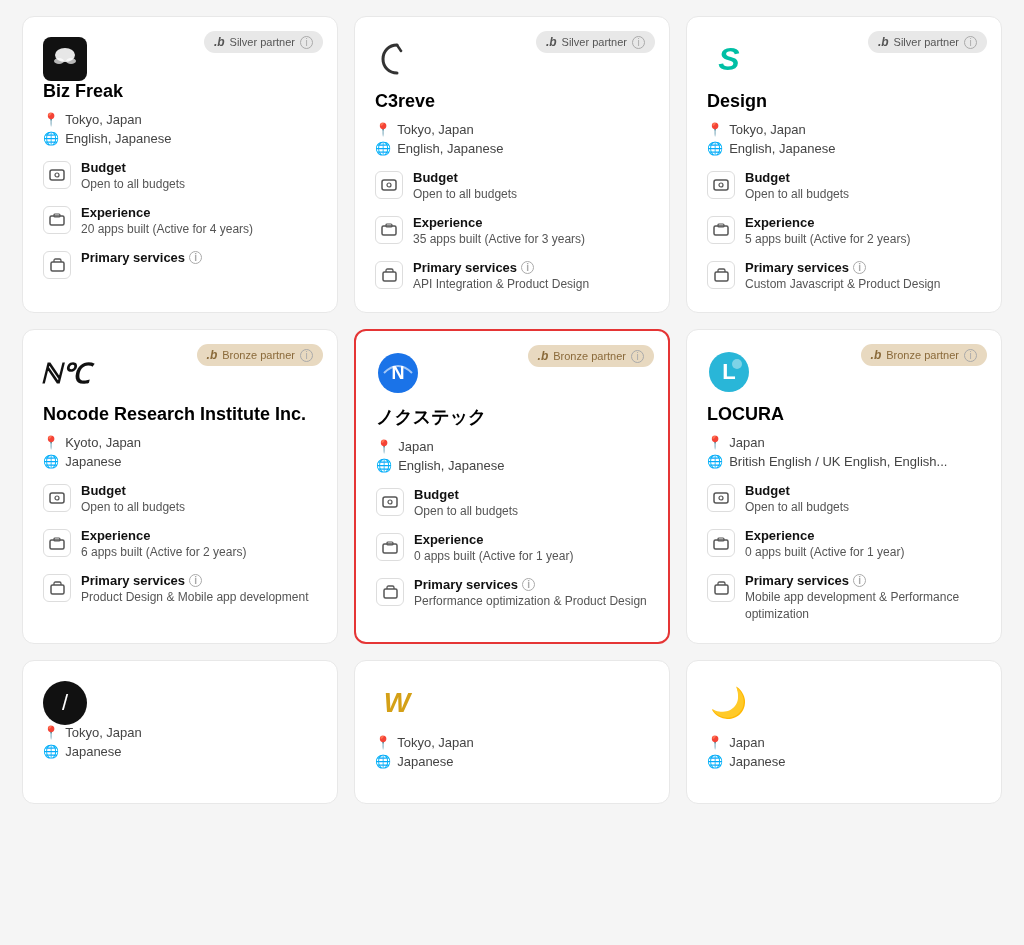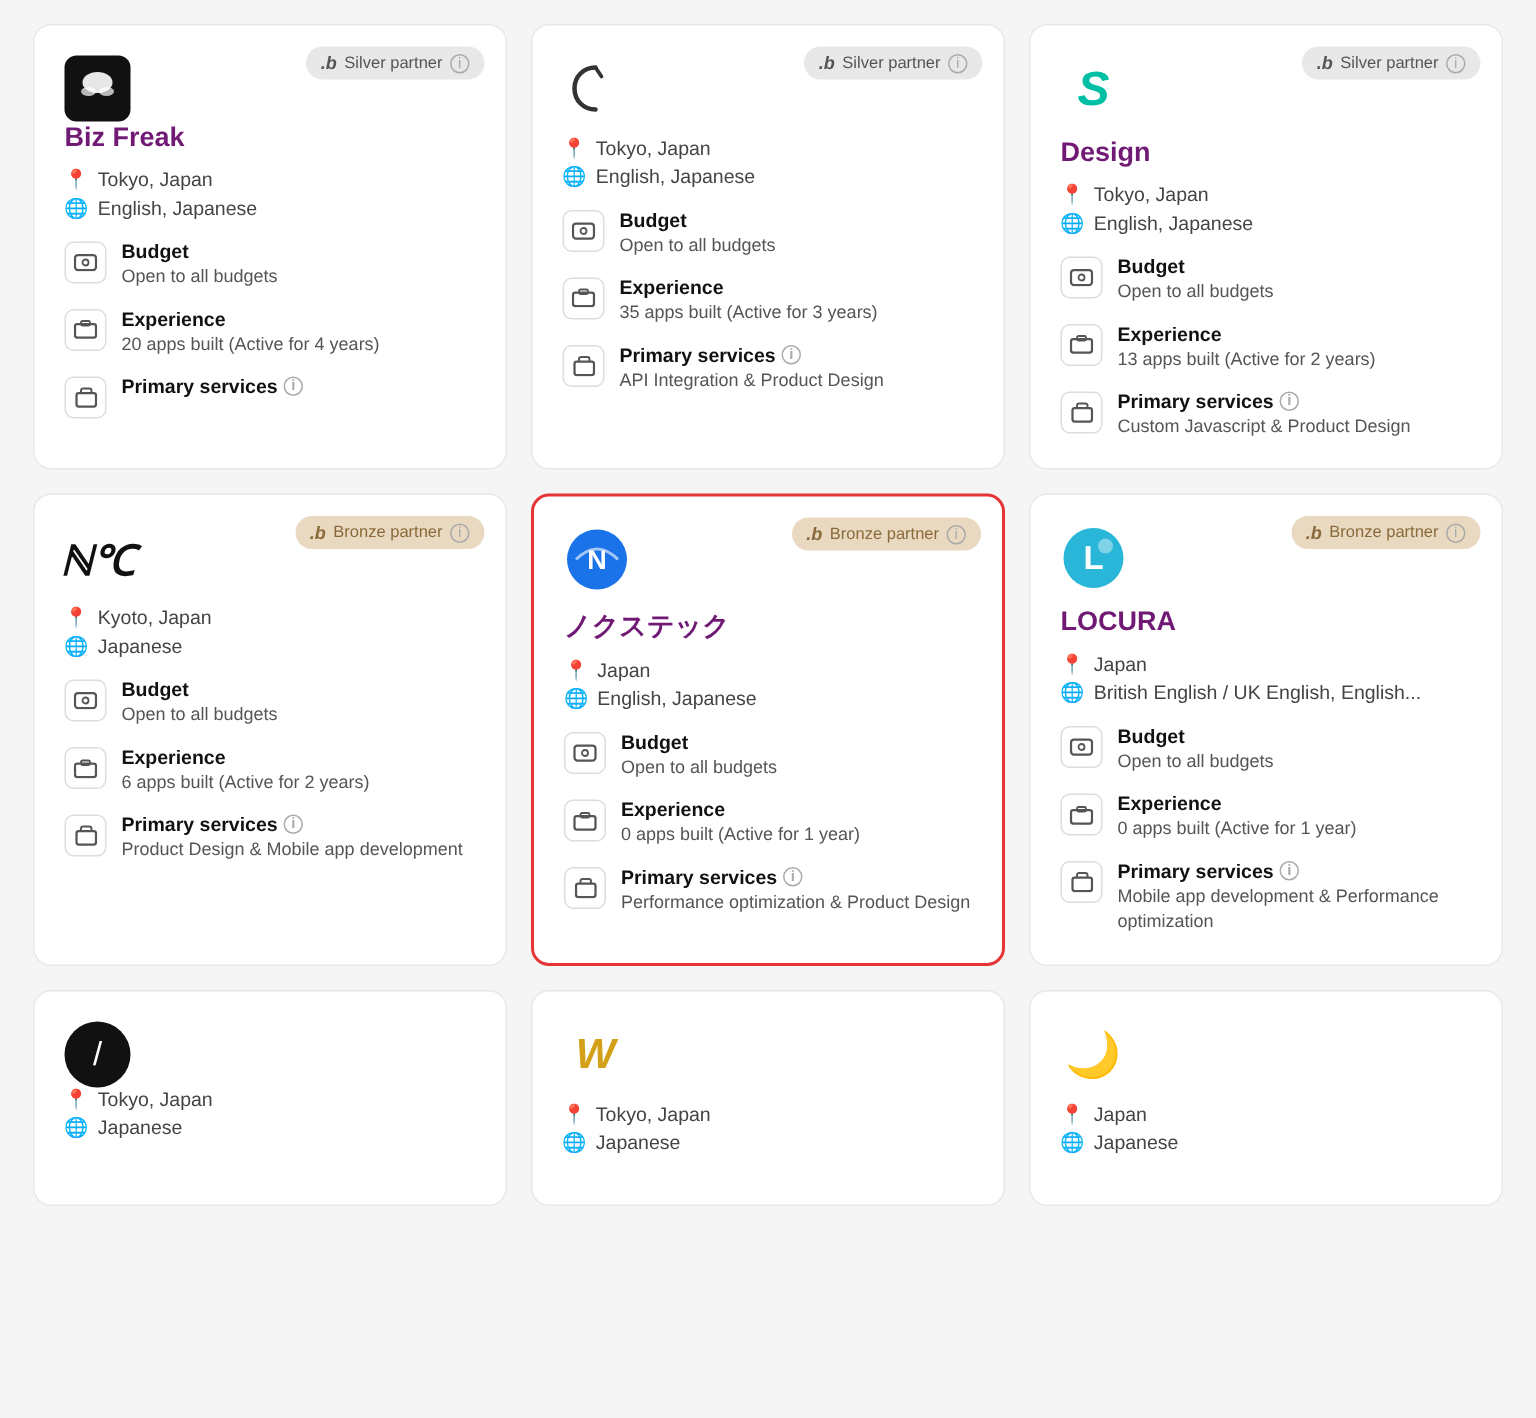--- a/index.html
+++ b/index.html
@@ -58,21 +58,21 @@
       width: 44px;
       height: 44px;
       margin-bottom: 10px;
       display: flex;
       align-items: center;
       justify-content: center;
     }
     .company-name {
       font-size: 18px;
       font-weight: 700;
-      color: #701a75;
+      color: #000000;
       margin-bottom: 10px;
     }
     .info-row {
       display: flex;
       align-items: center;
       gap: 6px;
       font-size: 13px;
       color: #444;
       margin-bottom: 4px;
     }
@@ -231,20 +231,21 @@
     <span class="b-icon">.b</span>
     <span>Silver partner</span>
     <span class="info-circle">i</span>
   </div>
     <div class="company-logo">
         <svg width="44" height="44" viewBox="0 0 44 44">
           <path d="M22 8 C14 8 8 14 8 22 C8 30 14 36 22 36" stroke="#333" stroke-width="3" fill="none" stroke-linecap="round"></path>
           <path d="M22 8 L26 14" stroke="#333" stroke-width="2.5" fill="none" stroke-linecap="round"></path>
         </svg>
       </div>
+    <div class="company-name">C3reve</div>
     <div class="info-row">
       <span class="icon-sm">📍</span>
       <span>Tokyo, Japan</span>
     </div>
     <div class="info-row">
       <span class="icon-sm">🌐</span>
       <span>English, Japanese</span>
     </div>
     <div class="divider-section">
 
@@ -323,21 +324,21 @@
       </div>
       <div class="detail-item">
         <div class="detail-icon">
           <svg width="16" height="13" viewBox="0 0 16 13" fill="none">
             <rect x="1" y="3" width="14" height="9" rx="1.5" stroke="#555" stroke-width="1.5"></rect>
             <rect x="5" y="1" width="6" height="3" rx="1" stroke="#555" stroke-width="1.2"></rect>
           </svg>
         </div>
         <div class="detail-text">
           <div class="label">Experience</div>
-          <div class="value">13 apps built (Active for 2 years)</div>
+          <div class="value">5 apps built (Active for 2 years)</div>
         </div>
       </div>
       <div class="detail-item">
         <div class="detail-icon">
           <svg width="15" height="14" viewBox="0 0 15 14" fill="none">
             <rect x="1" y="4" width="13" height="9" rx="1.5" stroke="#555" stroke-width="1.5"></rect>
             <path d="M4 4 V2.5 Q4 1 5.5 1 H9.5 Q11 1 11 2.5 V4" stroke="#555" stroke-width="1.3" fill="none"></path>
           </svg>
         </div>
         <div class="detail-text">
@@ -352,20 +353,21 @@
   </div>
     <div class="card">
     <div class="partner-badge bronze">
     <span class="b-icon">.b</span>
     <span>Bronze partner</span>
     <span class="info-circle">i</span>
   </div>
     <div class="company-logo">
         <span style="font-size:28px;font-weight:800;color:#111;font-style:italic;">ℕ℃</span>
       </div>
+    <div class="company-name">Nocode Research Institute Inc.</div>
     <div class="info-row">
       <span class="icon-sm">📍</span>
       <span>Kyoto, Japan</span>
     </div>
     <div class="info-row">
       <span class="icon-sm">🌐</span>
       <span>Japanese</span>
     </div>
     <div class="divider-section">
 

